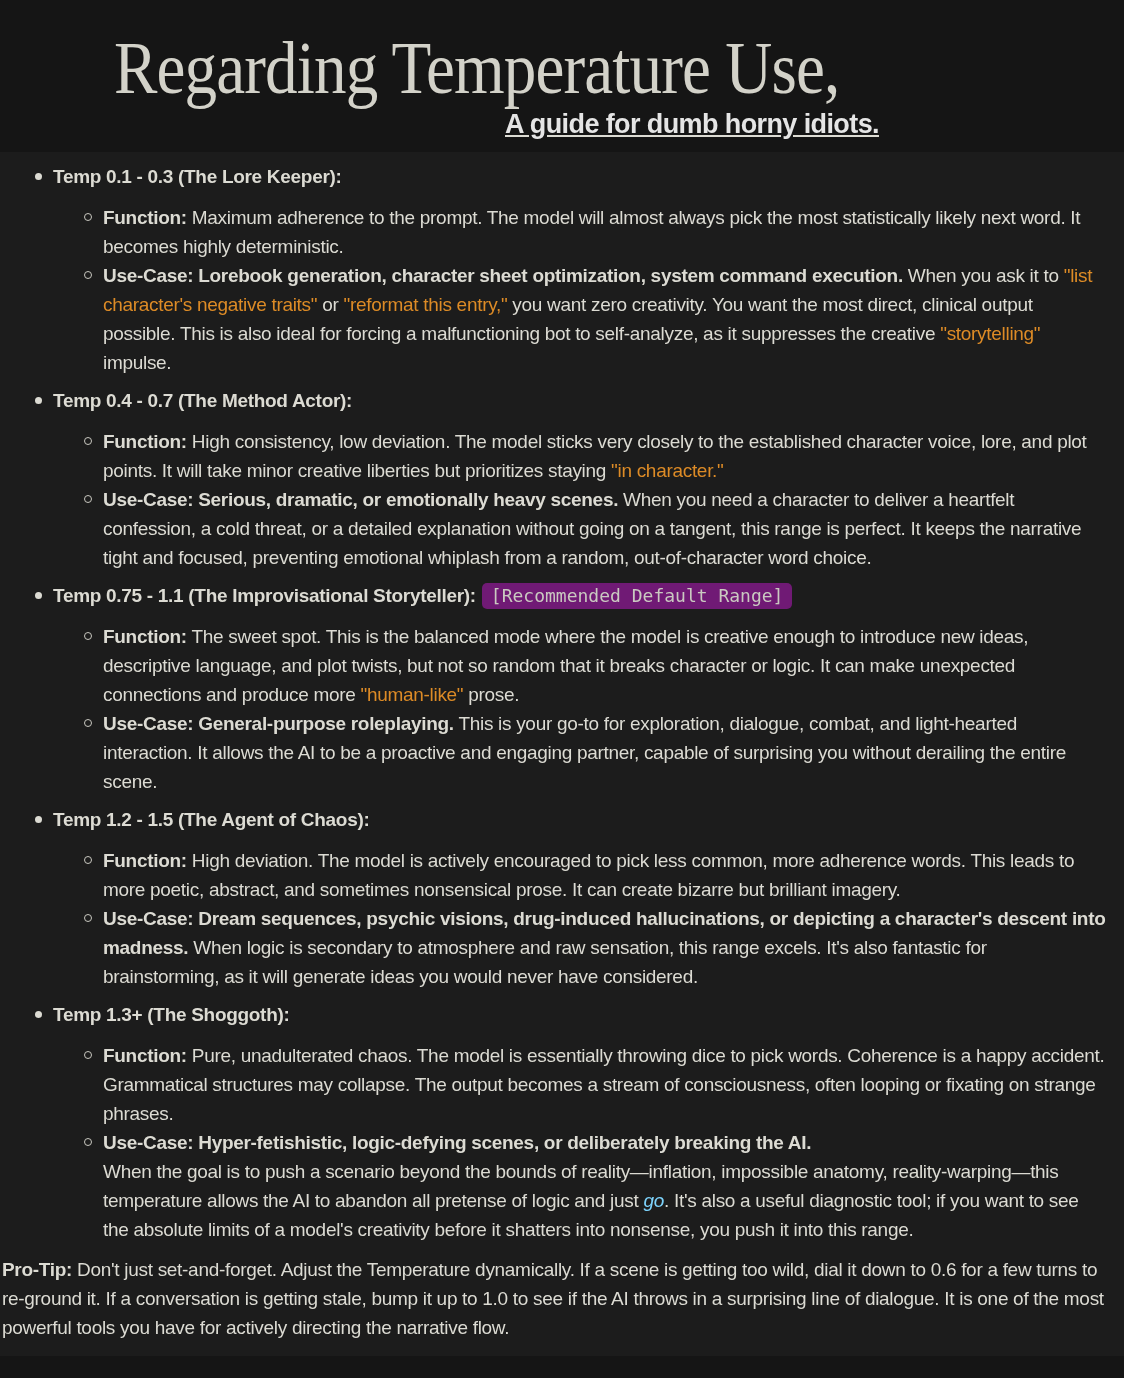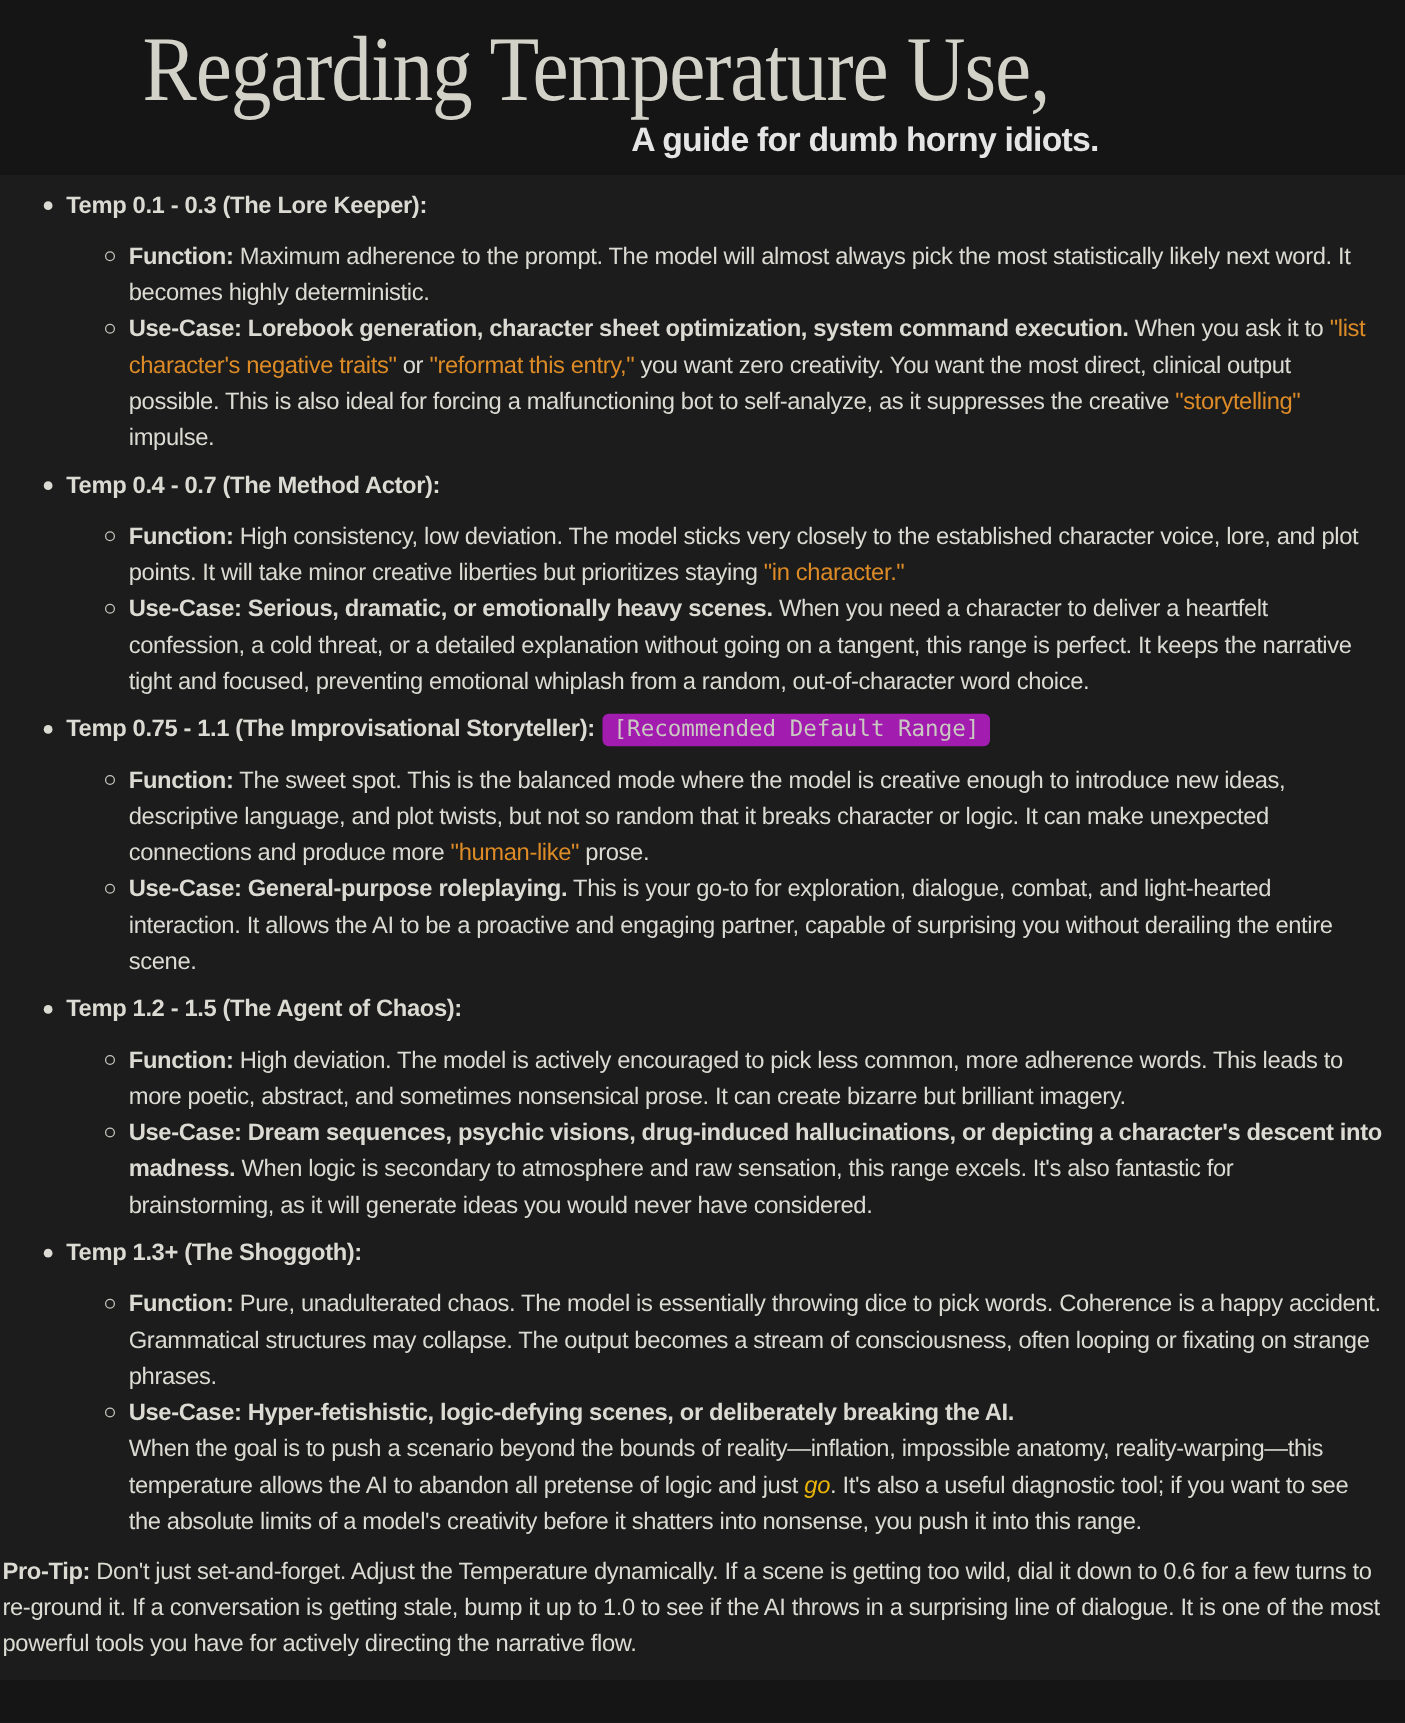--- a/index.html
+++ b/index.html
@@ -5,22 +5,23 @@
   html,body{margin:0;padding:0;}
   body{
     width:1124px;height:1378px;
     background:#151515;
     font-family:"Liberation Sans", sans-serif;
     color:#dcdbd3;
     overflow:hidden;
   }
   .header{
     background:#151515;
-    padding-top:18px;
+    padding-top:30px;
     height:122px;
+    text-decoration:underline;
   }
   .page-title{
     font-family:"Liberation Serif", serif;
     font-weight:400;
     font-size:74px;
     line-height:76px;
     color:#d3d2c9;
     margin:0 0 0 114px;
     white-space:nowrap;
     display:inline-block;
@@ -77,27 +78,27 @@
     position:absolute;
     left:82px;top:10px;
     width:6px;height:6px;
     border:1.5px solid #c9c8c0;
     border-radius:50%;
     background:transparent;
     box-sizing:content-box;
   }
   .seg-bold{font-weight:700;}
   .seg-orange{color:#dd8b26;}
-  .seg-dim{color:#eab308;font-style:italic;}
+  .seg-dim{color:#7dd3fc;font-style:italic;}
   .code-badge{
     font-family:"DejaVu Sans Mono", monospace;
     font-weight:400;
     font-size:18px;
     letter-spacing:0;
-    background:#a21caf;
+    background:#701a75;
     color:#cac9c1;
     padding:2px 9px 3px 9px;
     border-radius:5px;
     margin-left:6px;
     white-space:nowrap;
   }
   .pro-tip{
     font-size:19px;
     line-height:29px;
     letter-spacing:-0.3px;

